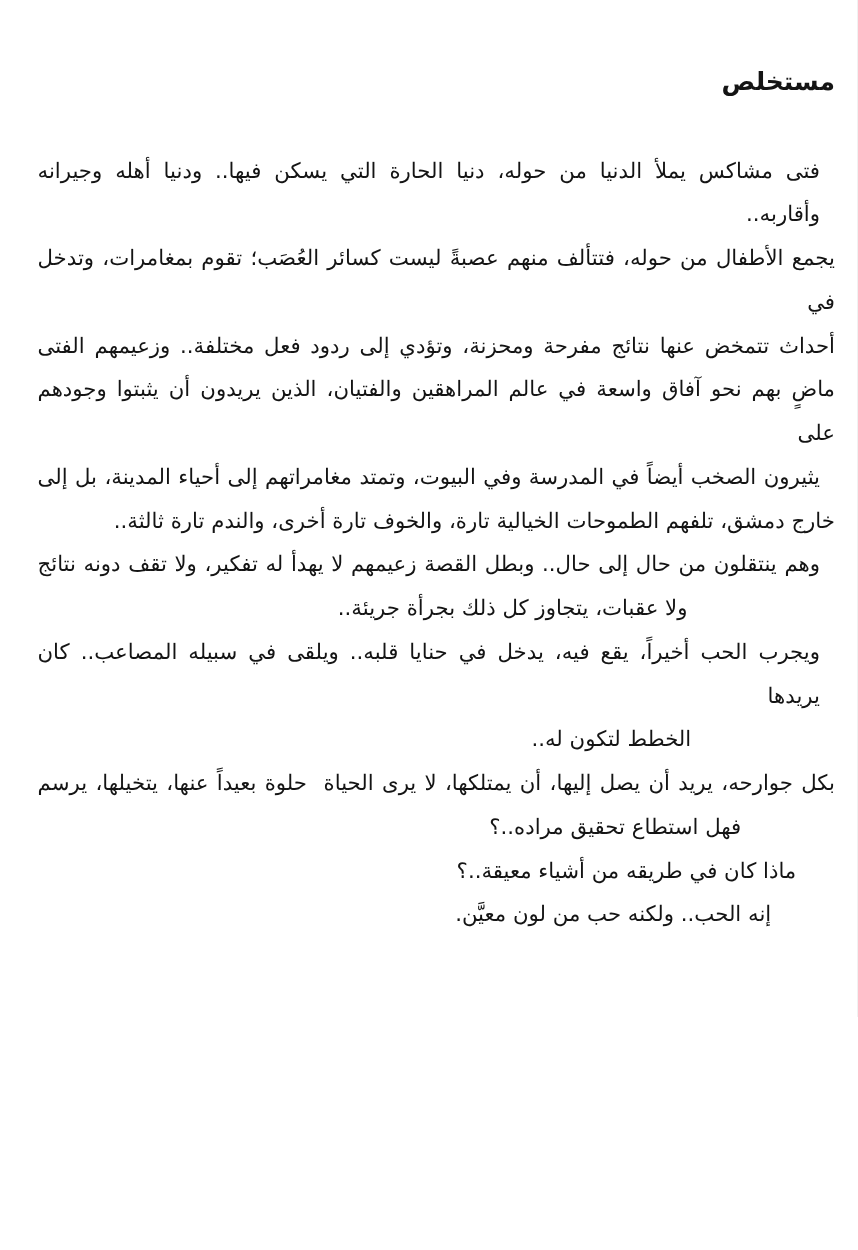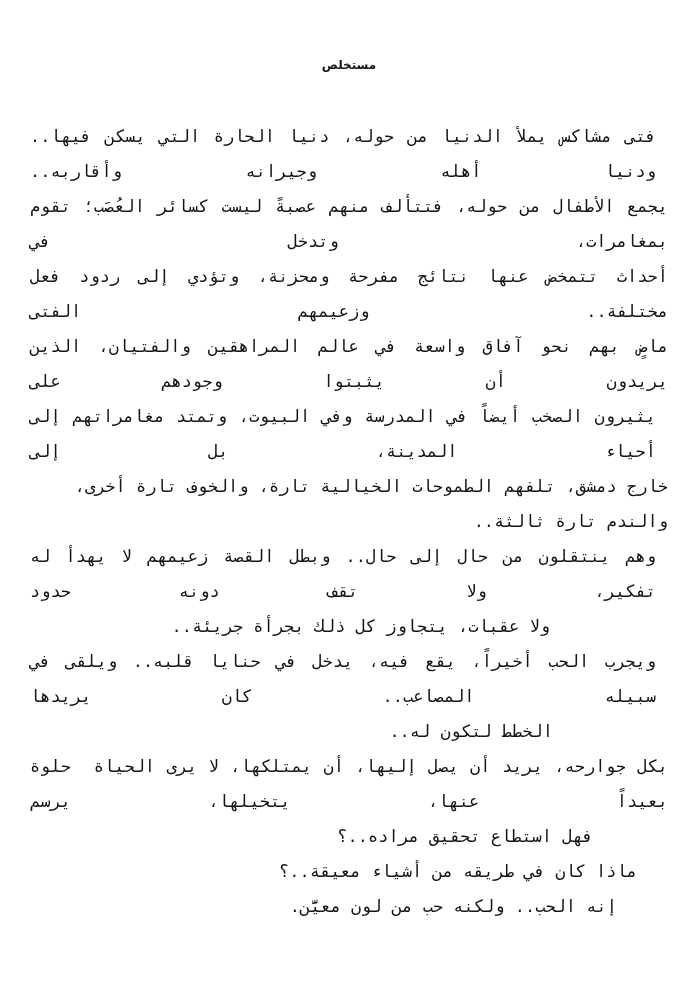--- a/index.html
+++ b/index.html
@@ -14,37 +14,36 @@
     margin: 0 auto;
     background: #ffffff;
     box-sizing: border-box;
     padding: 48px 18px 0 30px;
     font-family: "DejaVu Sans", sans-serif;
     color: #141414;
     overflow: hidden;
   }
   .title {
     direction: rtl;
-    font-size: 12px;
+    font-size: 20px;
     font-weight: bold;
-    text-align: center;
+    text-align: right;
     line-height: 34px;
     margin: 0 0 38px 0;
   }
   .body-text {
     width: 100%;
   }
   .line {
     direction: rtl;
     unicode-bidi: embed;
     font-size: 17px;
     line-height: 35px;
     white-space: normal;
     box-sizing: border-box;
-    font-family: Liberation Mono, monospace;
   }
   .line.justify {
     text-align: justify;
     text-align-last: justify;
   }
   .line.right {
     text-align: right;
     text-align-last: right;
   }
 </style>
@@ -53,21 +52,21 @@
 
 <div class="page">
   <h1 class="title">مستخلص</h1>
   <div class="body-text">
       <div class="line justify" style="padding-right: 12px;">فتى مشاكس يملأ الدنيا من حوله، دنيا الحارة التي يسكن فيها.. ودنيا أهله وجيرانه وأقاربه..</div>
       <div class="line justify" style="padding-right: 0px;">يجمع الأطفال من حوله، فتتألف منهم عصبةً ليست كسائر العُصَب؛ تقوم بمغامرات، وتدخل في</div>
       <div class="line justify" style="padding-right: 0px;">أحداث تتمخض عنها نتائج مفرحة ومحزنة، وتؤدي إلى ردود فعل مختلفة.. وزعيمهم الفتى</div>
       <div class="line justify" style="padding-right: 0px;">ماضٍ بهم نحو آفاق واسعة في عالم المراهقين والفتيان، الذين يريدون أن يثبتوا وجودهم على</div>
       <div class="line justify" style="padding-right: 12px;">يثيرون الصخب أيضاً في المدرسة وفي البيوت، وتمتد مغامراتهم إلى أحياء المدينة، بل إلى</div>
       <div class="line right" style="padding-right: 0px;">خارج دمشق، تلفهم الطموحات الخيالية تارة، والخوف تارة أخرى، والندم تارة ثالثة..</div>
-      <div class="line justify" style="padding-right: 12px;">وهم ينتقلون من حال إلى حال.. وبطل القصة زعيمهم لا يهدأ له تفكير، ولا تقف دونه حدود</div>
+      <div class="line justify" style="padding-right: 12px;">وهم ينتقلون من حال إلى حال.. وبطل القصة زعيمهم لا يهدأ له تفكير، ولا تقف دونه نتائج</div>
       <div class="line right" style="padding-right: 118px; text-align: center;">ولا عقبات، يتجاوز كل ذلك بجرأة جريئة..</div>
       <div class="line justify" style="padding-right: 12px;">ويجرب الحب أخيراً، يقع فيه، يدخل في حنايا قلبه.. ويلقى في سبيله المصاعب.. كان يريدها</div>
       <div class="line right" style="padding-right: 115px;">الخطط لتكون له..</div>
       <div class="line justify" style="padding-right: 0px;">بكل جوارحه، يريد أن يصل إليها، أن يمتلكها، لا يرى الحياة &nbsp;حلوة بعيداً عنها، يتخيلها، يرسم</div>
       <div class="line right" style="padding-right: 75px;">فهل استطاع تحقيق مراده..؟</div>
       <div class="line right" style="padding-right: 31px;">ماذا كان في طريقه من أشياء معيقة..؟</div>
       <div class="line right" style="padding-right: 51px;">إنه الحب.. ولكنه حب من لون معيَّن.</div>
     </div>
 </div>
 

